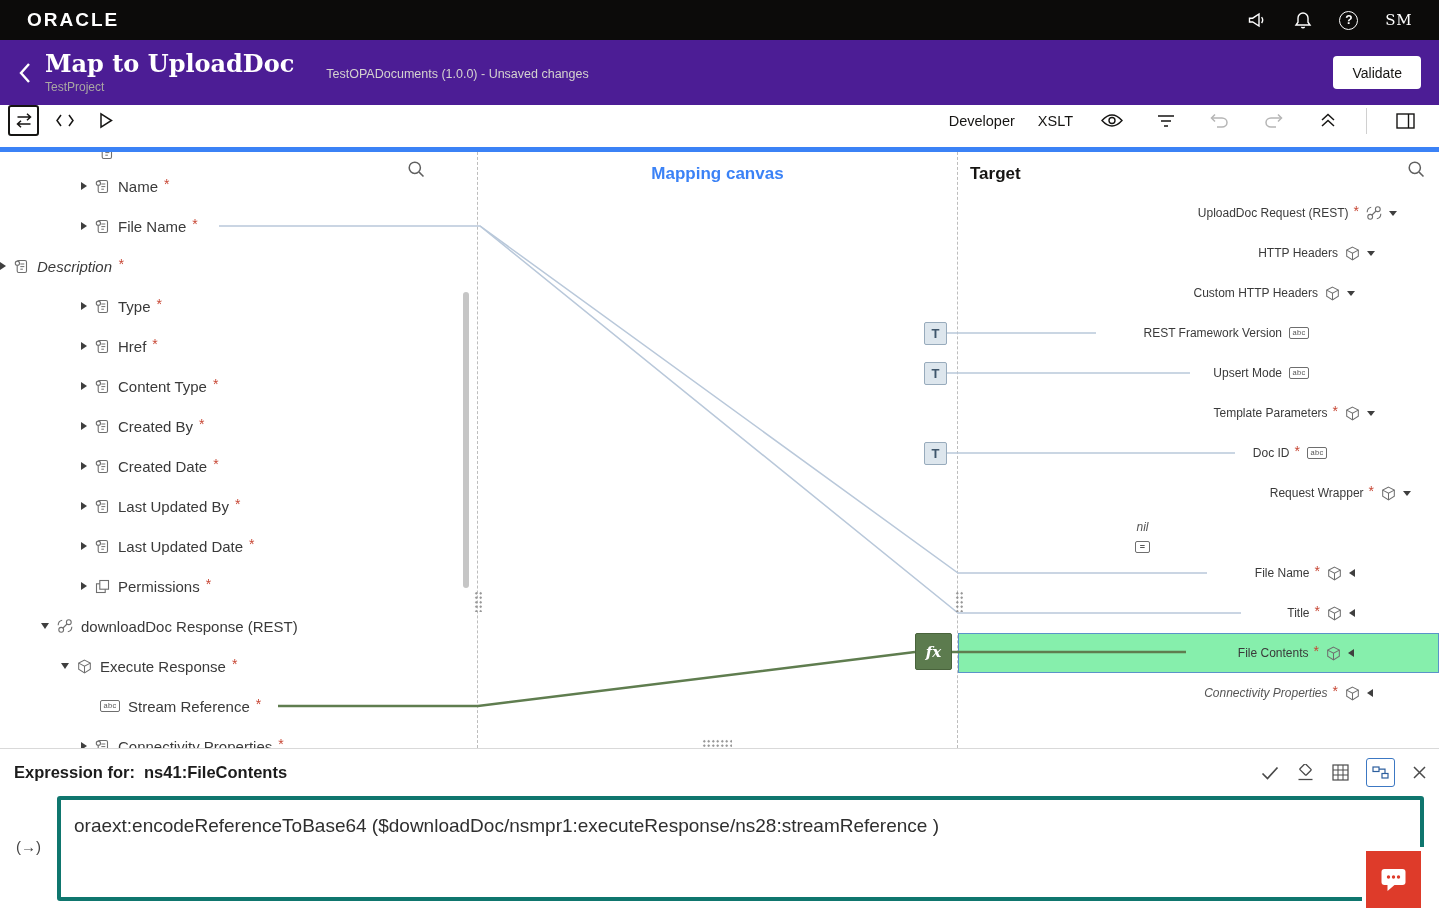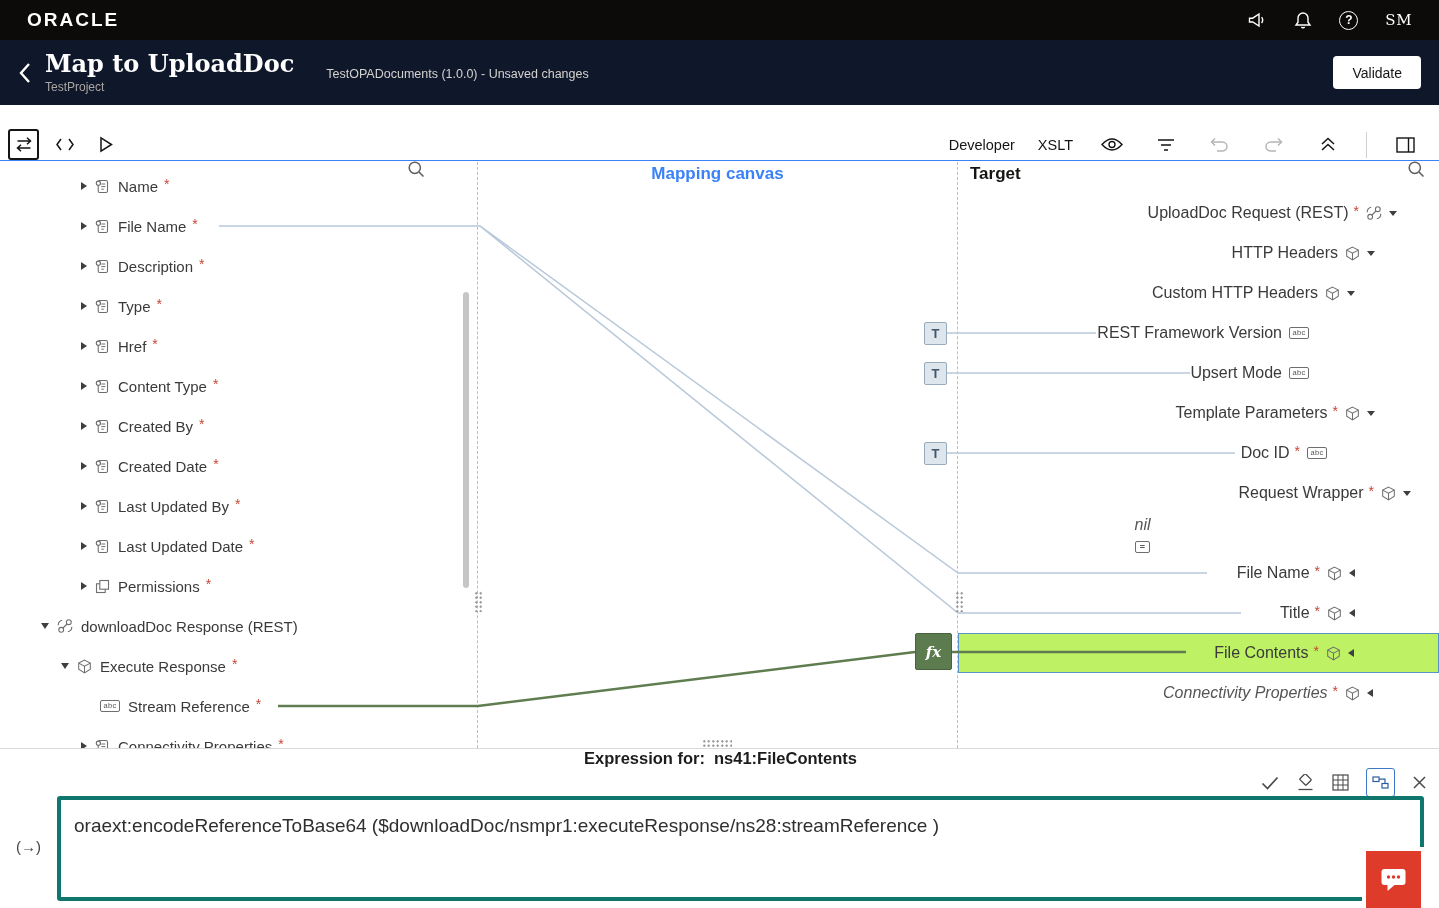--- a/index.html
+++ b/index.html
@@ -11,32 +11,32 @@
   
   .topbar{position:absolute;left:0;top:0;width:1439px;height:40px;background:#0c0b0a;
     display:flex;align-items:center;padding:0 27px;color:#fff;z-index:20;}
   .logo{font-weight:800;font-size:19px;letter-spacing:2px;}
   .topbar-right{margin-left:auto;display:flex;align-items:center;gap:27px;}
   .tb-icon{display:inline-flex;align-items:center;cursor:pointer;}
   .help-circle{width:19px;height:19px;border:1.4px solid #fff;border-radius:50%;
     display:flex;align-items:center;justify-content:center;font-size:12px;font-weight:700;cursor:pointer;}
   .initials{font-family:"DejaVu Serif",serif;font-size:15px;letter-spacing:.5px;cursor:pointer;}
   
-  .appheader{position:absolute;left:0;top:40px;width:1439px;height:65px;background:#0f172a;
+  .appheader{position:absolute;left:0;top:40px;width:1439px;height:65px;background:#4c1d95;
     display:flex;align-items:center;color:#fff;padding:0 16px;z-index:19;}
   .back-btn{display:flex;align-items:center;padding:0 14px 0 2px;cursor:pointer;}
   .titleblock{display:flex;flex-direction:column;line-height:1.1;}
   .page-title{font-family:"DejaVu Serif",serif;font-weight:700;font-size:24px;}
   .page-subtitle{font-size:12px;color:#aaa7a3;margin-top:3px;}
   .hdr-status{font-size:12.5px;color:#d4d2cf;margin-left:32px;margin-top:2px;}
   .validate-btn{margin-left:auto;margin-right:2px;background:#fff;color:#161513;border:none;
     border-radius:4px;height:33px;padding:0 19px;font-size:14px;font-family:"Liberation Sans",sans-serif;cursor:pointer;}
   
-  .toolbar{position:absolute;left:0;top:105px;width:1439px;height:56px;background:#fff;
-    border-bottom:1px solid #3b82f6;display:flex;align-items:flex-end;padding:0 8px;z-index:18;}
+  .toolbar{position:absolute;left:0;top:105px;width:1439px;height:47px;background:#fff;
+    border-bottom:5px solid #3b82f6;display:flex;align-items:flex-start;padding:0 8px;z-index:18;}
   .tool-left{display:flex;align-items:center;gap:10px;}
   .tool-btn{width:31px;height:31px;display:flex;align-items:center;justify-content:center;cursor:pointer;border-radius:3px;}
   .tool-btn.selected{border:2px solid #161513;}
   .tool-right{margin-left:auto;display:flex;align-items:center;gap:23px;padding-right:10px;}
   .tool-text{font-size:14.5px;color:#161513;cursor:pointer;}
   .tool-sep{width:1px;height:26px;background:#d0d0d0;}
   
   .main{position:absolute;left:0;top:152px;width:1439px;height:596px;background:#fff;overflow:hidden;}
   .source-panel{position:absolute;left:0;top:0;width:477px;height:596px;overflow:hidden;}
   .canvas-panel{position:absolute;left:477px;top:0;width:481px;height:596px;
@@ -46,22 +46,22 @@
   .target-title{position:absolute;top:12px;left:12px;font-size:17px;font-weight:700;color:#161513;}
   .panel-search{position:absolute;top:8px;cursor:pointer;}
   .src-search{right:52px;}
   .tgt-search{right:14px;}
   
   .tree{padding-top:14px;}
   .srow{height:40px;display:flex;align-items:center;gap:8px;cursor:pointer;white-space:nowrap;}
   .slabel{font-size:15px;color:#3a3a3a;}
   .tree-t{padding-top:41px;}
   .trow{height:40px;display:flex;align-items:center;justify-content:flex-end;gap:7px;cursor:pointer;white-space:nowrap;}
-  .trow.selected{background:#bef264;border:1.5px solid #5b93c9;}
-  .tlabel{font-size:16px;color:#3a3a3a;}
+  .trow.selected{background:#86efac;border:1.5px solid #5b93c9;}
+  .tlabel{font-size:12px;color:#3a3a3a;}
   .tlabel.italic{font-style:italic;color:#555;}
   .req{color:#c74634;font-size:14px;position:relative;top:-2px;margin-left:-2px;}
   .arr-right{display:inline-block;width:0;height:0;border-left:6px solid #3f3f3f;
     border-top:4.5px solid transparent;border-bottom:4.5px solid transparent;}
   .arr-down{display:inline-block;width:0;height:0;border-top:6px solid #3f3f3f;
     border-left:4.5px solid transparent;border-right:4.5px solid transparent;}
   .chev-down{display:inline-block;width:0;height:0;border-top:5.5px solid #3f3f3f;
     border-left:4.5px solid transparent;border-right:4.5px solid transparent;cursor:pointer;}
   .chev-left{display:inline-block;width:0;height:0;border-right:6px solid #3f3f3f;
     border-top:4.5px solid transparent;border-bottom:4.5px solid transparent;cursor:pointer;}
@@ -79,21 +79,21 @@
     border-radius:2px;color:#3f566b;font-weight:700;font-size:13px;display:flex;align-items:center;justify-content:center;z-index:6;cursor:pointer;}
   .fxbadge{position:absolute;left:915px;top:481px;width:37px;height:37px;background:#5c7b4e;border:1px solid #49633c;
     border-radius:2px;color:#fff;font-family:"DejaVu Serif",serif;font-style:italic;font-weight:700;font-size:15px;
     display:flex;align-items:center;justify-content:center;z-index:6;cursor:pointer;}
   .vgrip{position:absolute;top:438px;width:9px;height:22px;z-index:7;cursor:col-resize;
     background-image:radial-gradient(#8f8f8f 1px,transparent 1.3px);background-size:4.5px 4.5px;background-position:1px 1px;}
   .hgrip{position:absolute;left:702px;top:587px;width:30px;height:8px;z-index:7;cursor:row-resize;
     background-image:radial-gradient(#8f8f8f 1px,transparent 1.3px);background-size:4.5px 4.5px;}
   
   .exprbar{position:absolute;left:0;top:748px;width:1439px;height:160px;background:#fff;border-top:1px solid #d9d9d9;}
-  .expr-head{height:47px;display:flex;align-items:center;padding:0 12px 0 14px;flex-direction:column;}
+  .expr-head{height:47px;display:flex;align-items:center;padding:0 12px 0 14px;}
   .expr-title{font-size:16.5px;font-weight:600;color:#1c1c1c;}
   .expr-field{margin-left:9px;}
   .expr-actions{margin-left:auto;display:flex;align-items:center;gap:17px;}
   .expr-act{display:inline-flex;align-items:center;justify-content:center;cursor:pointer;}
   .expr-act.boxed{width:29px;height:29px;border:1.5px solid #3c78c3;border-radius:3px;}
   .expr-body{position:relative;height:113px;}
   .insert-hint{position:absolute;left:16px;top:42px;font-size:15px;color:#444;}
   .expr-input{position:absolute;left:57px;top:0;width:1367px;height:105px;border:4px solid #0f766e;border-radius:3px;
     padding:15px 13px;font-size:19px;color:#2f2f2f;overflow:hidden;cursor:text;}
   
@@ -224,21 +224,21 @@
           <span class="node-icon">
             <svg width="15" height="15" viewBox="0 0 15 15">
               <rect x="3.2" y="1.5" width="9.3" height="12" rx="1.5" fill="none" stroke="#6e6e6e" stroke-width="1.1"></rect>
               <circle cx="3.4" cy="4.2" r="2.1" fill="#fff" stroke="#6e6e6e" stroke-width="1.1"></circle>
               <path d="M6.3 5 h4 M6.3 7.6 h4 M6.3 10.2 h2.6" stroke="#6e6e6e" stroke-width="1" fill="none"></path>
             </svg>
           </span>
           <span class="slabel">File Name</span>
           <span class="req">*</span>
         </div>
-        <div class="srow" style="padding-left: 81px;">
+        <div class="srow" style=" font-style: italic;">
           <span class="arr-right"></span>
           <span class="node-icon">
             <svg width="15" height="15" viewBox="0 0 15 15">
               <rect x="3.2" y="1.5" width="9.3" height="12" rx="1.5" fill="none" stroke="#6e6e6e" stroke-width="1.1"></rect>
               <circle cx="3.4" cy="4.2" r="2.1" fill="#fff" stroke="#6e6e6e" stroke-width="1.1"></circle>
               <path d="M6.3 5 h4 M6.3 7.6 h4 M6.3 10.2 h2.6" stroke="#6e6e6e" stroke-width="1" fill="none"></path>
             </svg>
           </span>
           <span class="slabel">Description</span>
           <span class="req">*</span>

